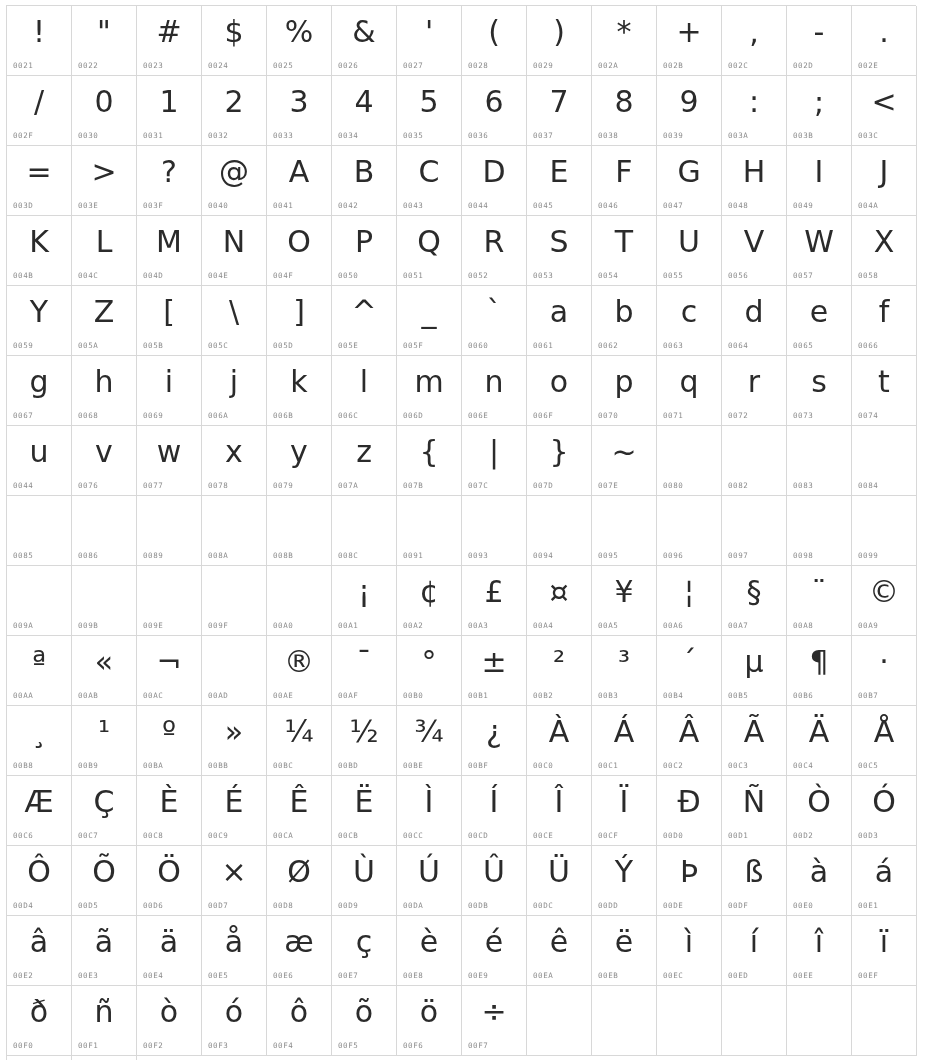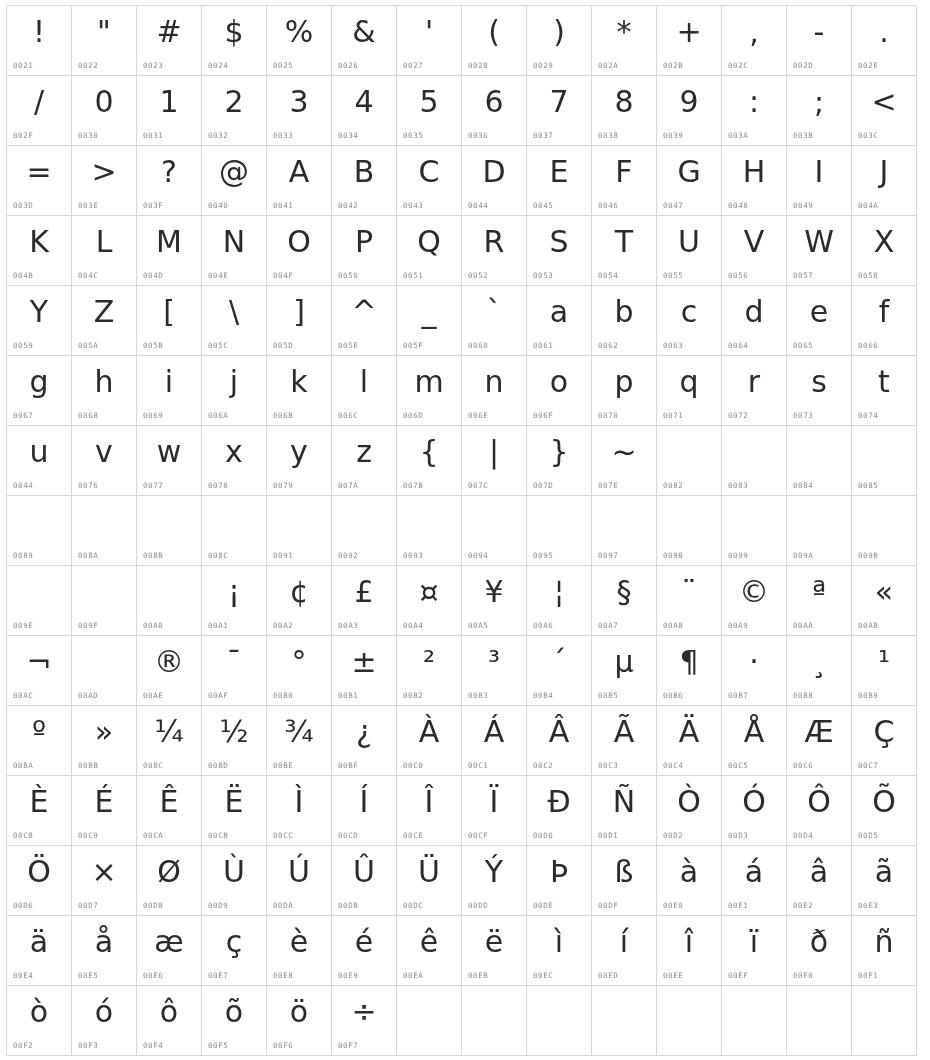--- a/index.html
+++ b/index.html
@@ -424,69 +424,77 @@
     <div class="cell">
       <div class="glyph">}</div>
       <div class="code">007D</div>
     </div>
     <div class="cell">
       <div class="glyph">~</div>
       <div class="code">007E</div>
     </div>
     <div class="cell empty">
       <div class="glyph"></div>
+      <div class="code">0080</div>
+    </div>
+    <div class="cell empty">
+      <div class="glyph"></div>
       <div class="code">0082</div>
     </div>
     <div class="cell empty">
       <div class="glyph"></div>
       <div class="code">0083</div>
     </div>
     <div class="cell empty">
       <div class="glyph"></div>
       <div class="code">0084</div>
     </div>
     <div class="cell empty">
       <div class="glyph"></div>
       <div class="code">0085</div>
     </div>
     <div class="cell empty">
       <div class="glyph"></div>
+      <div class="code">0086</div>
+    </div>
+    <div class="cell empty">
+      <div class="glyph"></div>
       <div class="code">0089</div>
     </div>
     <div class="cell empty">
       <div class="glyph"></div>
       <div class="code">008A</div>
     </div>
     <div class="cell empty">
       <div class="glyph"></div>
       <div class="code">008B</div>
     </div>
     <div class="cell empty">
       <div class="glyph"></div>
       <div class="code">008C</div>
     </div>
     <div class="cell empty">
       <div class="glyph"></div>
       <div class="code">0091</div>
     </div>
     <div class="cell empty">
       <div class="glyph"></div>
-      <div class="code">0092</div>
-    </div>
-    <div class="cell empty">
-      <div class="glyph"></div>
       <div class="code">0093</div>
     </div>
     <div class="cell empty">
       <div class="glyph"></div>
       <div class="code">0094</div>
     </div>
     <div class="cell empty">
       <div class="glyph"></div>
       <div class="code">0095</div>
+    </div>
+    <div class="cell empty">
+      <div class="glyph"></div>
+      <div class="code">0096</div>
     </div>
     <div class="cell empty">
       <div class="glyph"></div>
       <div class="code">0097</div>
     </div>
     <div class="cell empty">
       <div class="glyph"></div>
       <div class="code">0098</div>
     </div>
     <div class="cell empty">

